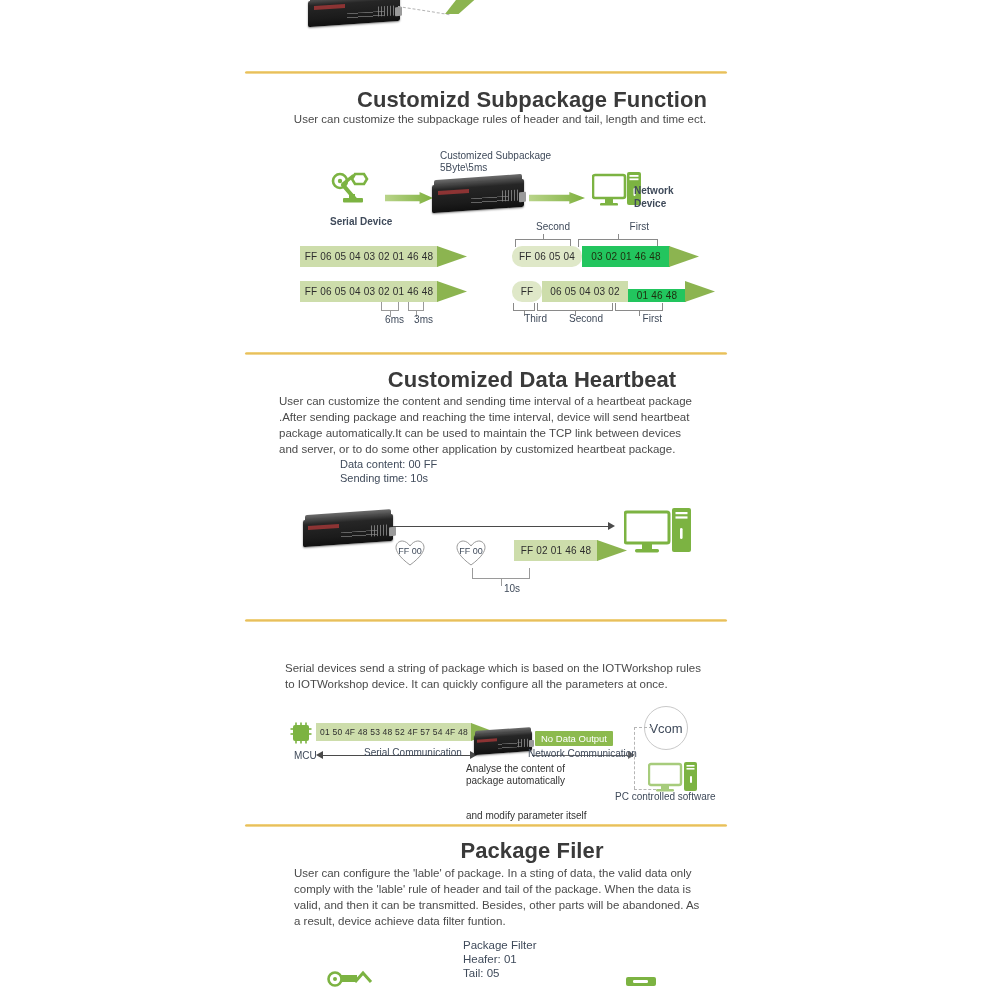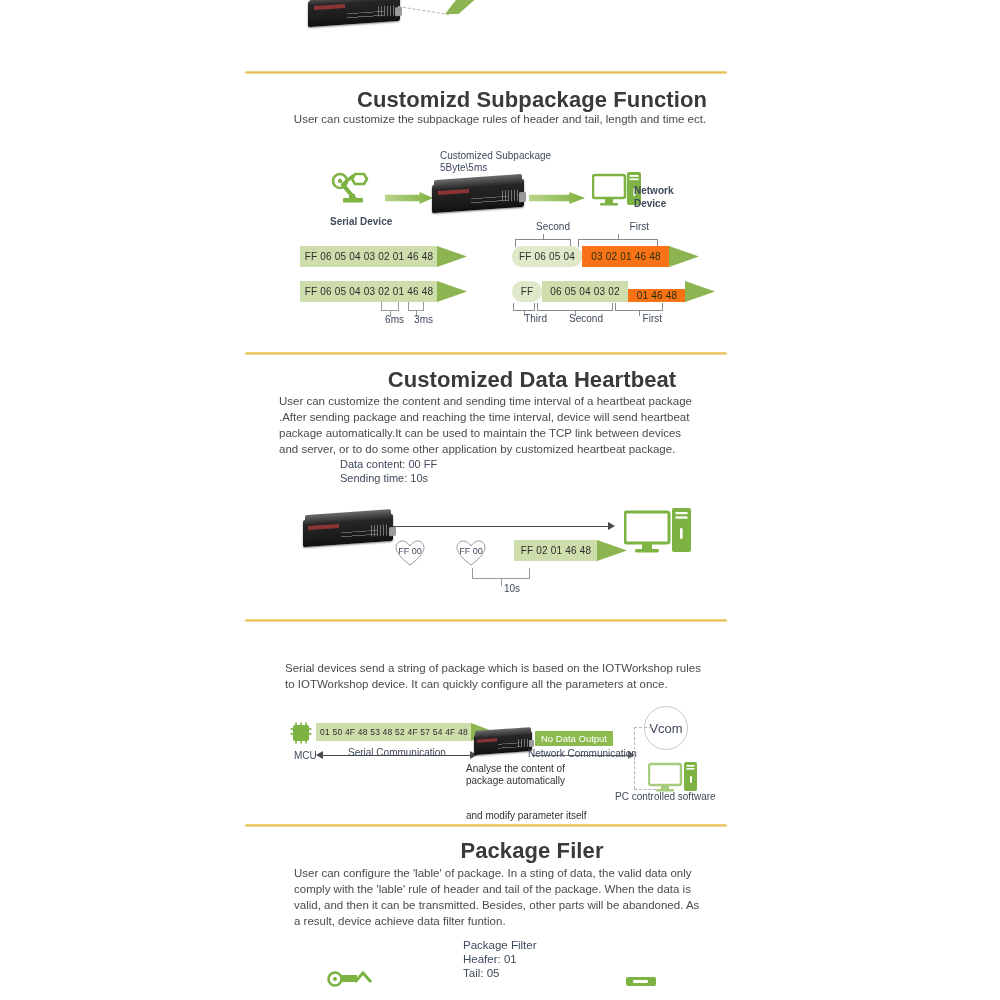--- a/index.html
+++ b/index.html
@@ -72,21 +72,21 @@
   .data-arrow{
     position:absolute;display:flex;align-items:stretch;height:21px;
   }
   .data-arrow .seg{
     display:flex;align-items:center;justify-content:center;
     font-size:10px;color:#2e2e2e;white-space:nowrap;
     padding:0 4px;letter-spacing:.2px;
   }
   .data-arrow .seg.light{background:#dfe8c8;border-radius:10px;}
   .data-arrow .seg.mid{background:#cdddab;}
-  .data-arrow .seg.dark{background:#f97316;color:#1f2d0d;}
+  .data-arrow .seg.dark{background:#22c55e;color:#1f2d0d;}
   .data-arrow .tip{
     width:26px;height:100%;
     background:#8cb450;
     clip-path:polygon(0 -30%,0 130%,100% 50%);
     margin-left:-1px;
   }
   .data-arrow .tip.big{
     width:30px;
     background:#8cb450;
     clip-path:polygon(0 0,0 100%,100% 50%);
@@ -367,21 +367,21 @@
   <div class="cap" style="left:294px;top:750px;">MCU</div>
 
   <div class="data-arrow" style="left:316px;top:723px;height:18px;">
     <div class="seg mid" style="width:148px;font-size:8.5px;">01 50 4F 48 53 48 52 4F 57 54 4F 48</div>
     <div class="tip big" style="width:24px;"></div>
   </div>
 
   <div class="solid-line" style="left:322px;top:755px;width:150px;"></div>
   <div class="arrowhead-l" style="left:316px;top:751px;"></div>
   <div class="arrowhead-r" style="left:470px;top:751px;"></div>
-  <div class="cap" style="left:348px;top:747px;">Serial Communication</div>
+  <div class="cap" style="left:364px;top:747px;">Serial Communication</div>
 
   <div class="devbox" style="left:474px;top:733px;width:58px;height:20px;">
     <div class="top"></div>
     <div class="body"></div>
     <div class="label"></div>
     <div class="txt"></div>
     <div class="vent"></div>
     <div class="port"></div>
   </div>
 

